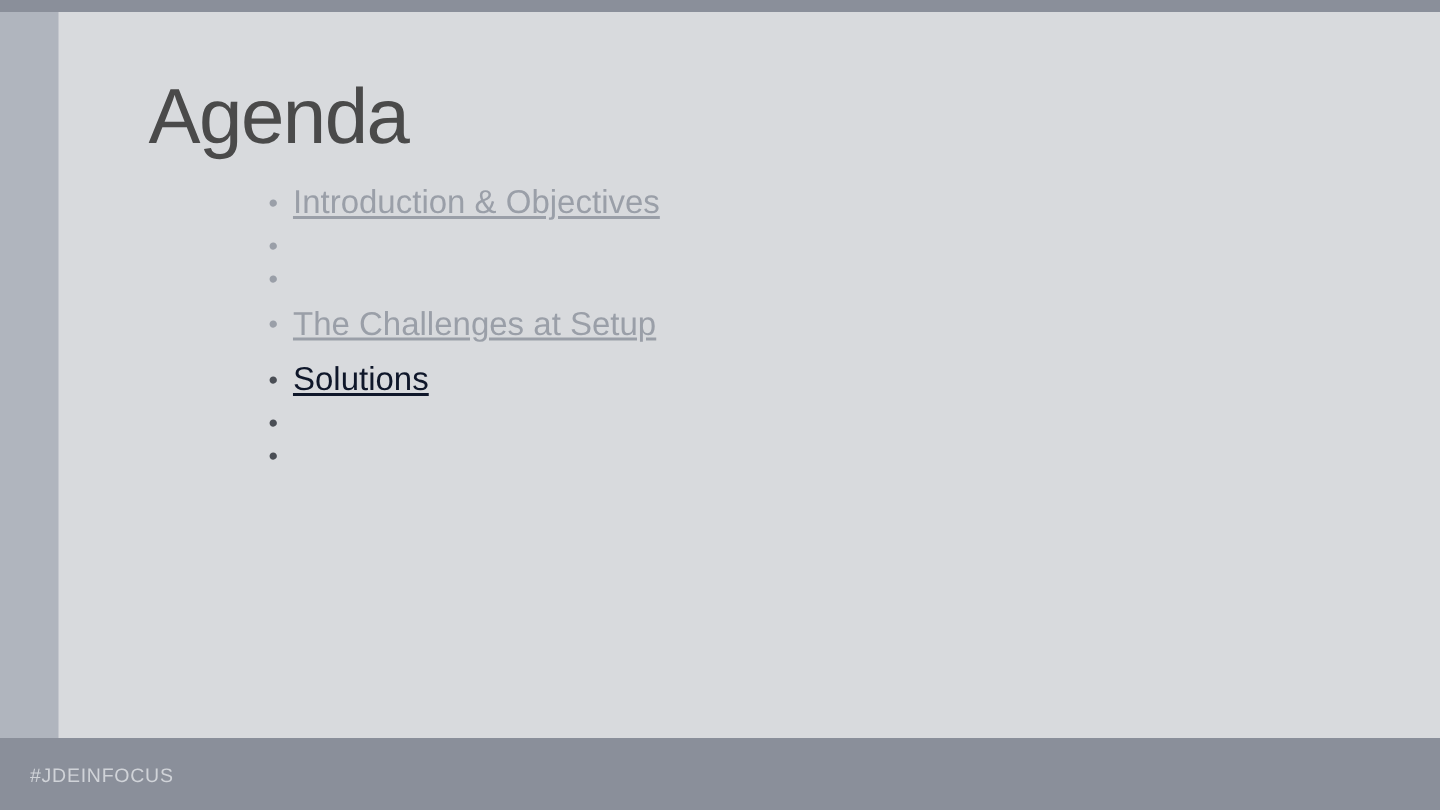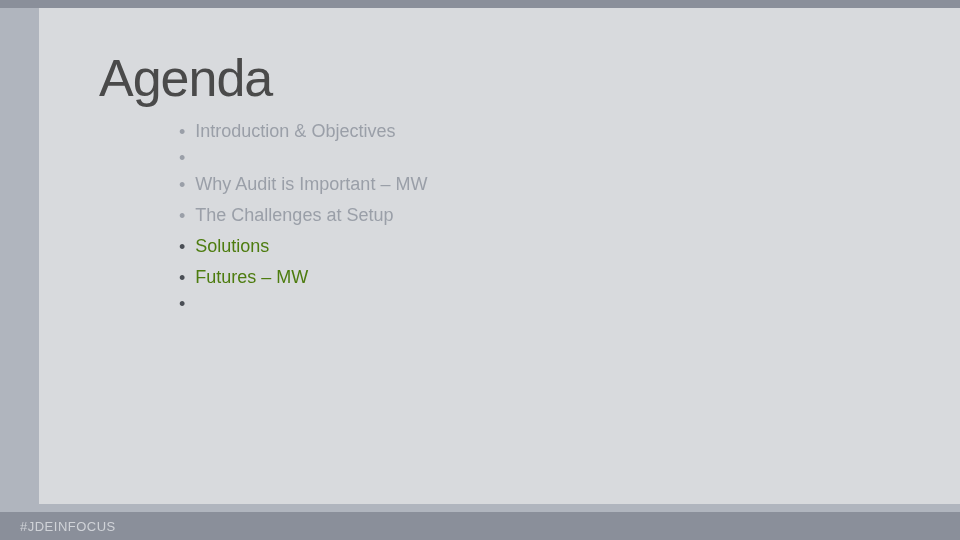--- a/index.html
+++ b/index.html
@@ -27,21 +27,21 @@
       width: 100%;
       height: 8px;
       background-color: #8a8f9a;
       position: absolute;
       top: 0;
       left: 0;
     }
 
     .bottom-bar {
       width: 100%;
-      height: 28px;
+      height: 48px;
       background-color: #8a8f9a;
       position: absolute;
       bottom: 0;
       left: 0;
       display: flex;
       align-items: center;
       padding-left: 20px;
     }
 
     .slide-content {
@@ -75,31 +75,32 @@
       margin-bottom: 4px;
     }
 
     .bullet {
       font-size: 18px;
       margin-right: 10px;
       line-height: 1;
     }
 
     .item-text {
-      font-size: 18px;
+      font-size: 22px;
       line-height: 1.5;
+      text-decoration: underline;
     }
 
     .item-muted {
       color: #9a9fa8;
       font-weight: 300;
     }
 
     .item-active {
-      color: #4d7c0f;
+      color: #0f172a;
       font-weight: 400;
     }
 
     .bullet-muted {
       color: #9a9fa8;
     }
 
     .bullet-active {
       color: #4a4e55;
     }
@@ -123,33 +124,31 @@
     <ul class="agenda-list">
     <li>
           <span class="bullet bullet-muted">•</span>
           <span class="item-text item-muted">Introduction &amp; Objectives</span>
         </li>
         <li>
           <span class="bullet bullet-muted">•</span>
         </li>
         <li>
           <span class="bullet bullet-muted">•</span>
-          <span class="item-text item-muted">Why Audit is Important – MW</span>
         </li>
         <li>
           <span class="bullet bullet-muted">•</span>
           <span class="item-text item-muted">The Challenges at Setup</span>
         </li>
         <li>
           <span class="bullet bullet-active">•</span>
           <span class="item-text item-active">Solutions</span>
         </li>
         <li>
           <span class="bullet bullet-active">•</span>
-          <span class="item-text item-active">Futures – MW</span>
         </li>
         <li>
           <span class="bullet bullet-active">•</span>
         </li>
       </ul>
   </div>
 
   <div class="bottom-bar">
     <span class="hashtag">#JDEINFOCUS</span>
   </div>

